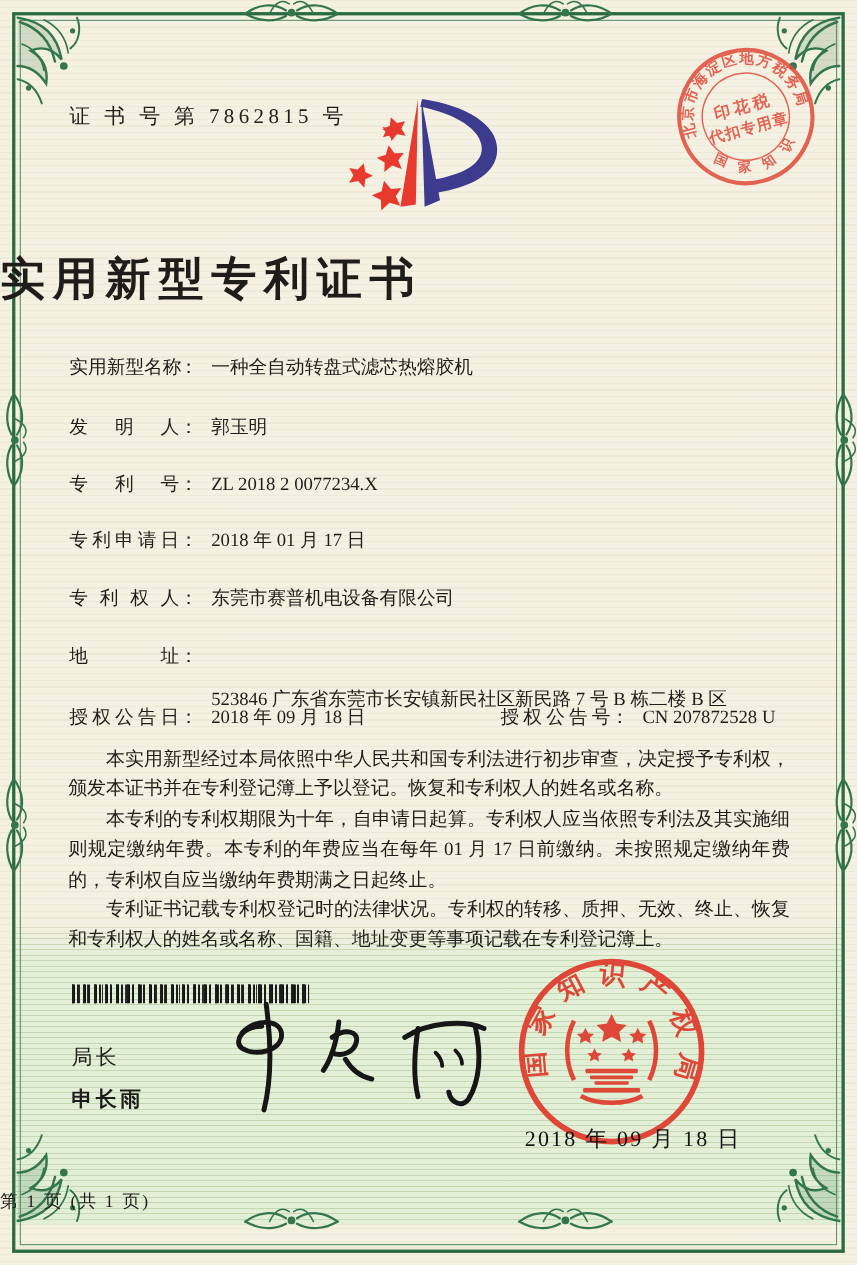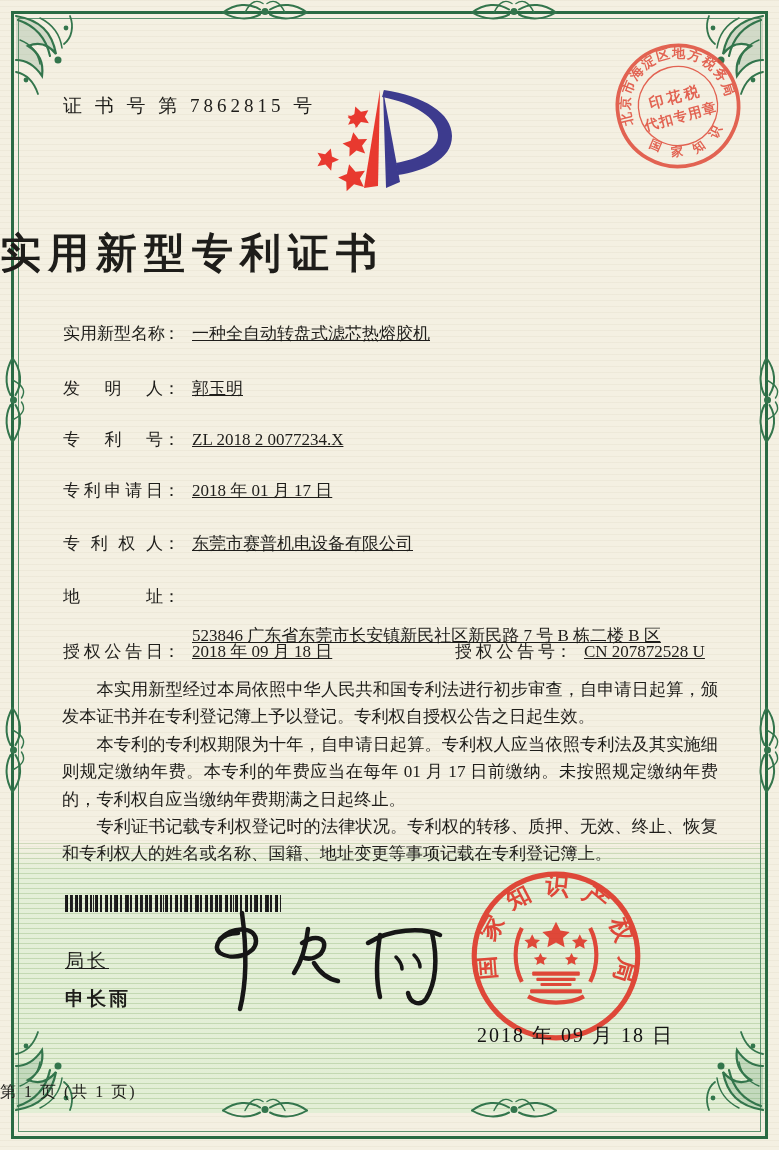--- a/index.html
+++ b/index.html
@@ -52,21 +52,21 @@
     position:absolute;left:612px;top:40px;width:132px;height:132px;
     transform:rotate(-15deg);opacity:.88;
   }
   .title{
     position:absolute;left:0;right:0;top:207px;
     text-align:left;font-size:41px;font-weight:bold;letter-spacing:7px;margin-top:19px;
   }
   .row{position:absolute;left:63px;font-size:17px;line-height:24px;white-space:nowrap;}
   .row .lbl{display:inline-flex;justify-content:space-between;width:100px;vertical-align:top;}
   .row .colon{vertical-align:top;}
-  .row .val{margin-left:12px;vertical-align:top;text-decoration:underline;}
+  .row .val{margin-left:12px;vertical-align:top;}
   .row-wrap{white-space:normal;}
   .row-wrap .val{display:inline-block;width:548px;white-space:normal;margin-top:39px;}
   .row-name{top:322px;}
   .row-inventor{top:377px;}
   .row-patno{top:428px;}
   .row-filing{top:479px;}
   .row-patentee{top:532px;}
   .row-address{top:585px;}
   .row-grantdate{top:640px;}
   .row-grantno{top:640px;left:455px;}
@@ -75,21 +75,21 @@
     font-size:17.2px;line-height:27.4px;text-align:justify;
   }
   .paragraphs p{text-indent:2em;}
   .barcode{
     position:absolute;left:65px;top:895px;width:216px;height:17px;
     background:
       repeating-linear-gradient(90deg,#1c1c1c 0 2px,rgba(0,0,0,0) 2px 5px),
       repeating-linear-gradient(90deg,#111 0 3px,rgba(0,0,0,0) 3px 10px),
       repeating-linear-gradient(90deg,#2a2a2a 0 1px,rgba(0,0,0,0) 1px 7px);
   }
-  .director-title{position:absolute;left:65px;top:948px;font-size:19px;letter-spacing:3px;text-decoration:underline;}
+  .director-title{position:absolute;left:65px;top:948px;font-size:19px;letter-spacing:3px;}
   .director-name{position:absolute;left:65px;top:986px;font-size:19px;letter-spacing:3px;font-weight:bold;}
   .signature{position:absolute;left:190px;top:903px;}
   .seal{position:absolute;left:468px;top:868px;opacity:.92;}
   .seal-date{
     position:absolute;left:477px;top:1022px;
     font-size:20px;letter-spacing:2px;color:#141414;
   }
   .footer{
     position:absolute;left:0;right:4px;top:1082px;
     font-size:16px;letter-spacing:2px;
@@ -239,21 +239,21 @@
   <span class="lbl">
       <span>授</span>
       <span>权</span>
       <span>公</span>
       <span>告</span>
       <span>号</span>
     </span><span class="colon">：</span><span class="val">CN 207872528 U</span>
 </div>
 
 <div class="paragraphs">
-  <p>本实用新型经过本局依照中华人民共和国专利法进行初步审查，自申请日起算，颁发本证书并在专利登记簿上予以登记。专利权自授权公告之日起生效。</p>
+  <p>本实用新型经过本局依照中华人民共和国专利法进行初步审查，决定授予专利权，颁发本证书并在专利登记簿上予以登记。恢复和专利权人的姓名或名称。</p>
   <p>本专利的专利权期限为十年，自申请日起算。专利权人应当依照专利法及其实施细则规定缴纳年费。本专利的年费应当在每年 01 月 17 日前缴纳。未按照规定缴纳年费的，专利权自应当缴纳年费期满之日起终止。</p>
   <p>专利证书记载专利权登记时的法律状况。专利权的转移、质押、无效、终止、恢复和专利权人的姓名或名称、国籍、地址变更等事项记载在专利登记簿上。</p>
 </div>
 
 <div class="barcode"></div>
 
 <div class="director-title">局长</div>
 <div class="director-name">申长雨</div>
 
 <svg class="signature" width="268" height="118" viewBox="0 0 268 118">

